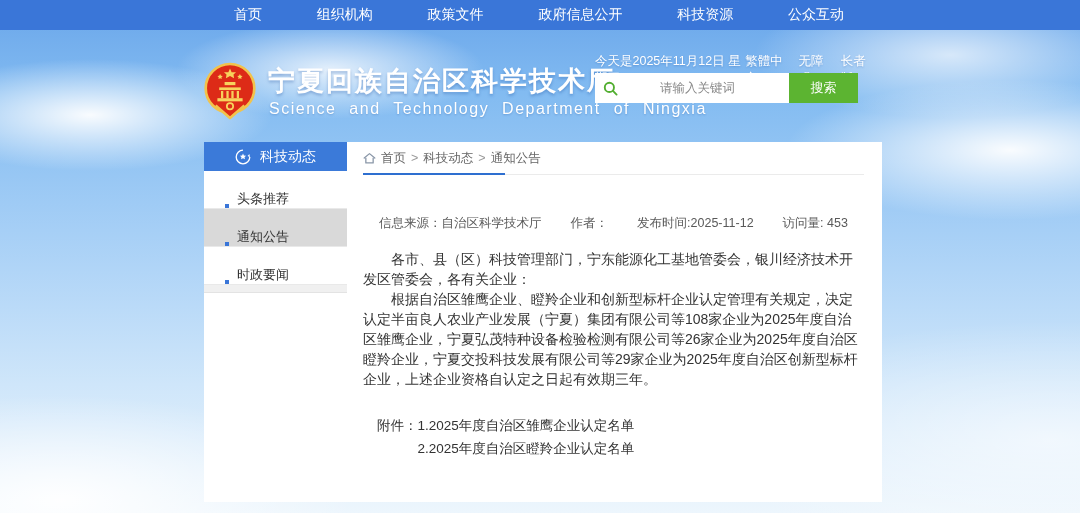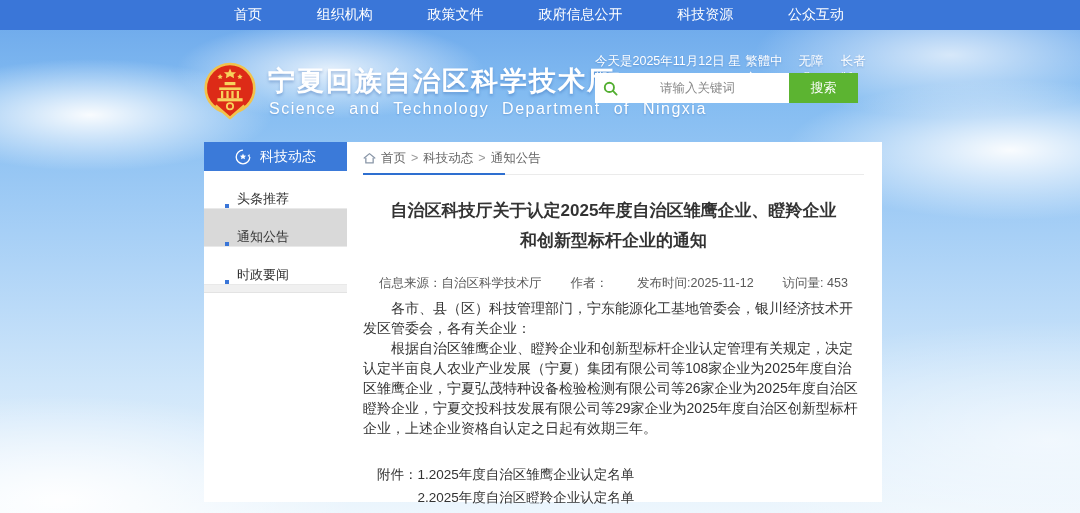--- a/index.html
+++ b/index.html
@@ -63,21 +63,21 @@
   .breadcrumb { height:33px; display:flex; align-items:center; gap:5px; font-size:12.5px; color:#666;
     border-bottom:1px solid #ebebeb; position:relative; }
   .breadcrumb::after { content:""; position:absolute; left:0; bottom:-1px; width:142px; height:2px; background:#2e6fd0; }
   .breadcrumb .crumb { cursor:pointer; }
   .breadcrumb .sep { color:#999; }
 
   .article { padding-top:21px; }
   .art-title { text-align:center; font-size:17px; line-height:30px; font-weight:bold; color:#333; }
   .art-meta { margin-top:19px; display:flex; justify-content:center; gap:29px;
     font-size:12.5px; color:#595959; white-space:nowrap; }
-  .art-body { margin-top:6px; font-size:14px; color:#333; line-height:20px; }
+  .art-body { margin-top:17px; font-size:14px; color:#333; line-height:20px; }
   .art-body p { text-indent:2em; }
 
   .attachments { margin-top:25px; margin-left:14px; display:flex; font-size:13.5px; color:#333; line-height:23px; }
   .attachments ul { list-style:none; }
   .attachments li { cursor:pointer; }
 </style>
 </head>
 <body>
 
 <div class="topnav">
@@ -166,24 +166,20 @@
         <path d="M3.5 7 V13.5 H12.5 V7" fill="none" stroke="#8a97a8" stroke-width="1.6" stroke-linejoin="round"></path>
       </svg>
       <span class="crumb">首页</span>
       <span class="sep">&gt;</span>
       <span class="crumb">科技动态</span>
       <span class="sep">&gt;</span>
       <span class="crumb">通知公告</span>
     </div>
 
     <div class="article">
-      <div class="art-title">
-        <div>自治区科技厅关于认定2025年度自治区雏鹰企业、瞪羚企业</div>
-        <div>和创新型标杆企业的通知</div>
-      </div>
 
       <div class="art-meta">
         <span>信息来源：自治区科学技术厅</span>
         <span>作者：</span>
         <span>发布时间:2025-11-12</span>
         <span>访问量: 453</span>
       </div>
 
       <div class="art-body">
         <p>各市、县（区）科技管理部门，宁东能源化工基地管委会，银川经济技术开发区管委会，各有关企业：</p>

